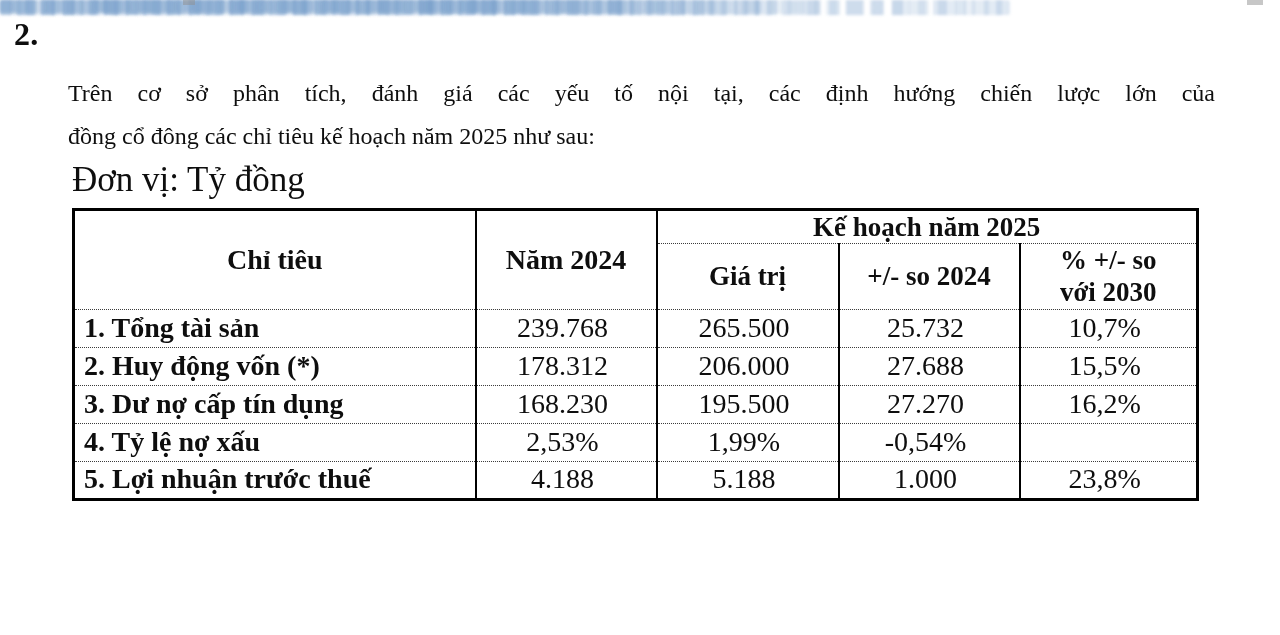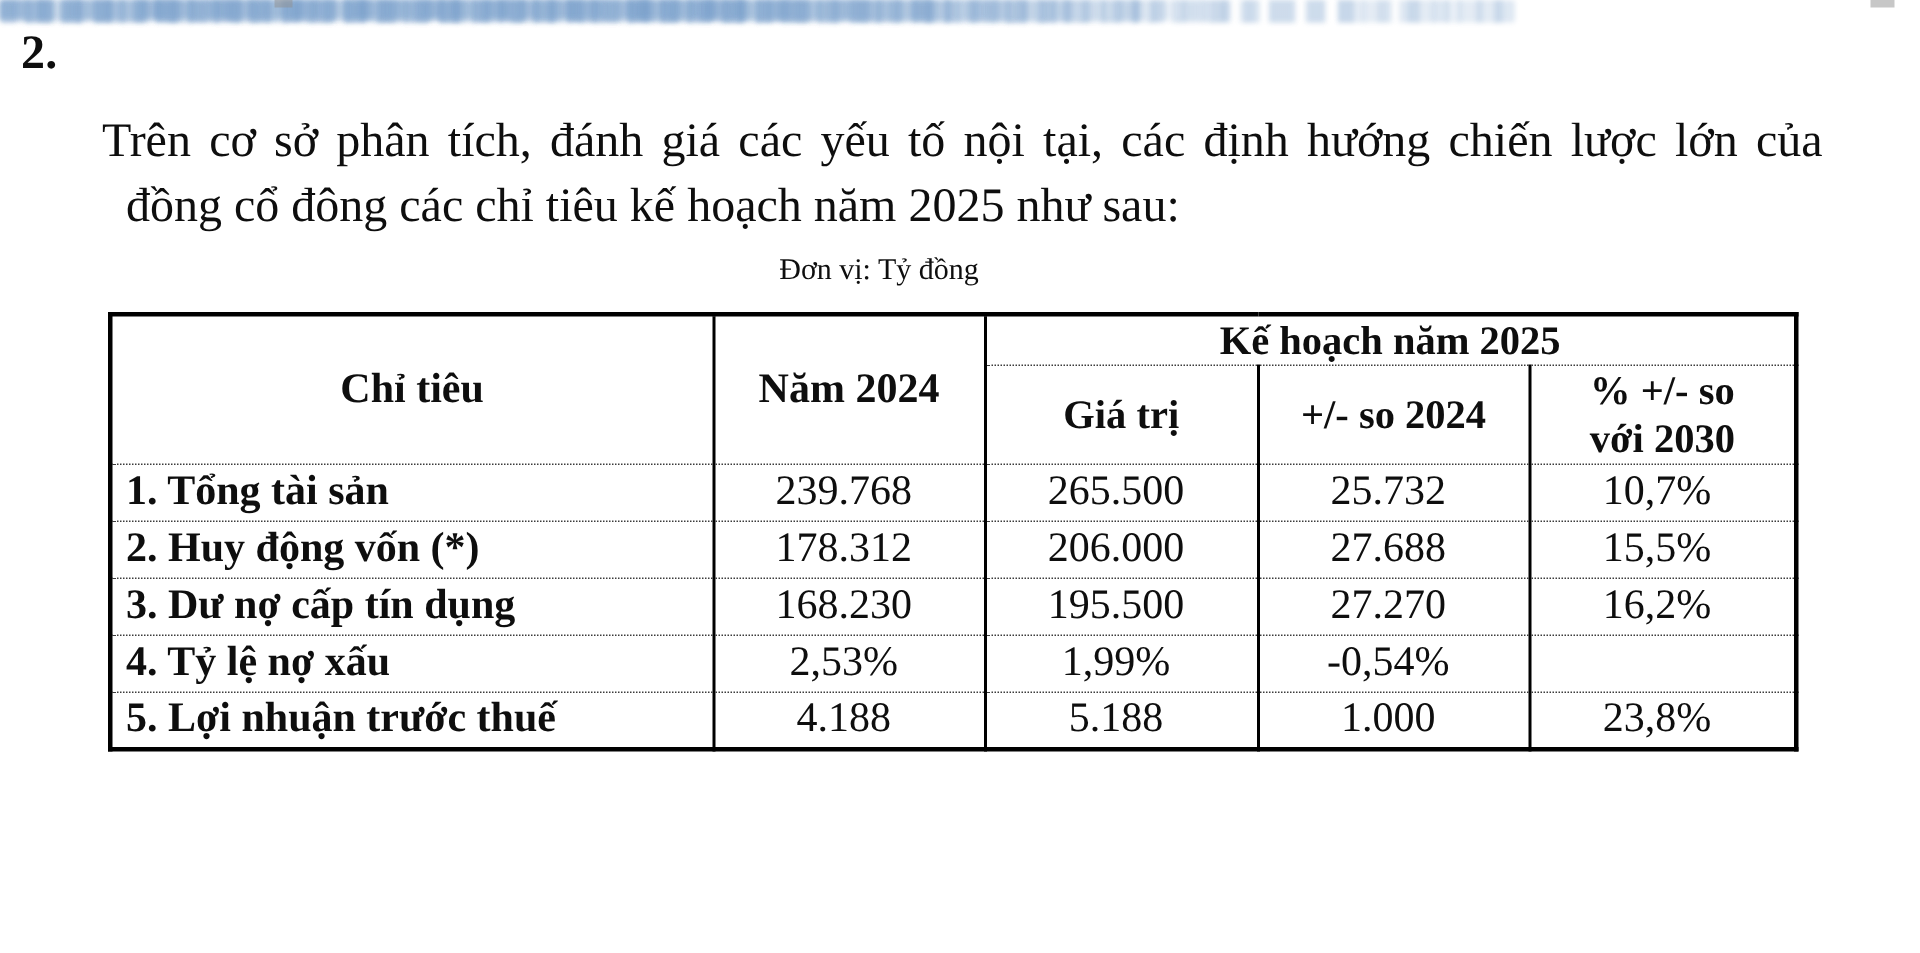--- a/index.html
+++ b/index.html
@@ -27,50 +27,49 @@
     font-weight: bold;
     font-size: 32px;
     line-height: 36px;
     letter-spacing: 0.2px;
   }
   .sec-num { width: 54px; flex: 0 0 54px; }
   
   .para {
     margin: 20px 0 0 54px;
     width: 1147px;
-    font-size: 32px;
+    font-size: 24px;
   }
   .para .line {
     line-height: 43px;
     text-align: justify;
     text-align-last: justify;
     white-space: normal;
   }
   .para .line.last {
     text-align: left;
     text-align-last: left;
-    margin-left: 16px;
   }
   
   .subsec-head {
     display: flex;
     margin: 7px 0 0 54px;
     font-weight: bold;
     font-size: 30px;
     line-height: 36px;
   }
   .subsec-num { margin-right: 8px; }
   
   .unit-label {
     margin: 5px 0 0 58px;
     width: 1124px;
     box-sizing: border-box;
-    text-align: center;
+    text-align: left;
     padding-right: 96px;
-    font-size: 20px;
+    font-size: 35px;
     line-height: 34px;
   }
   
   table.kpi {
     border-collapse: collapse;
     table-layout: fixed;
     width: 1124px;
     margin: 11px 0 0 58px;
     border: 3px solid #000;
   }

